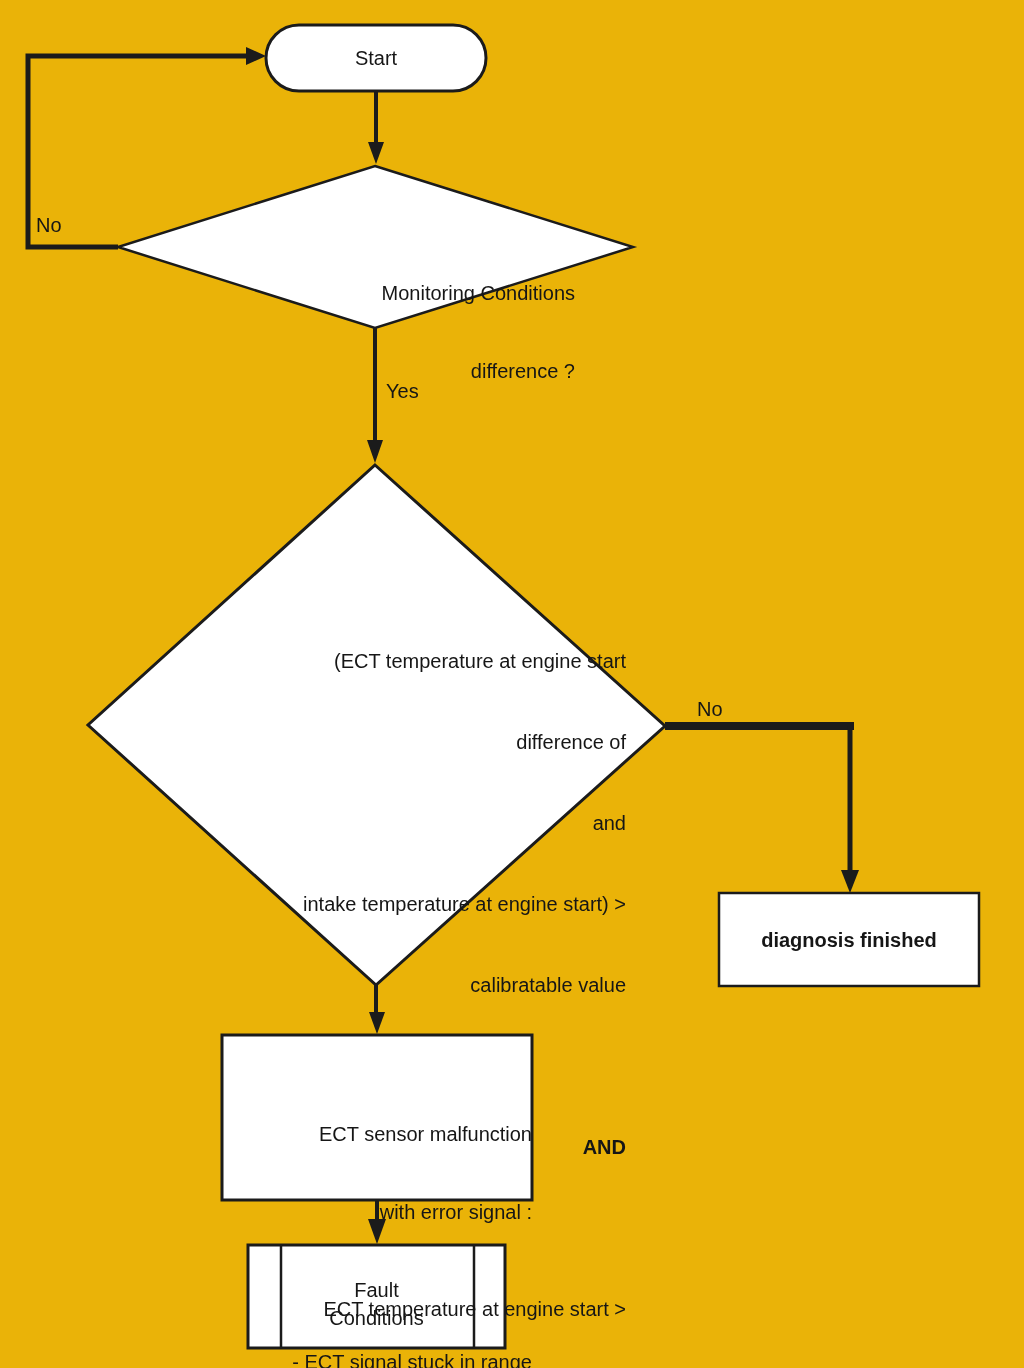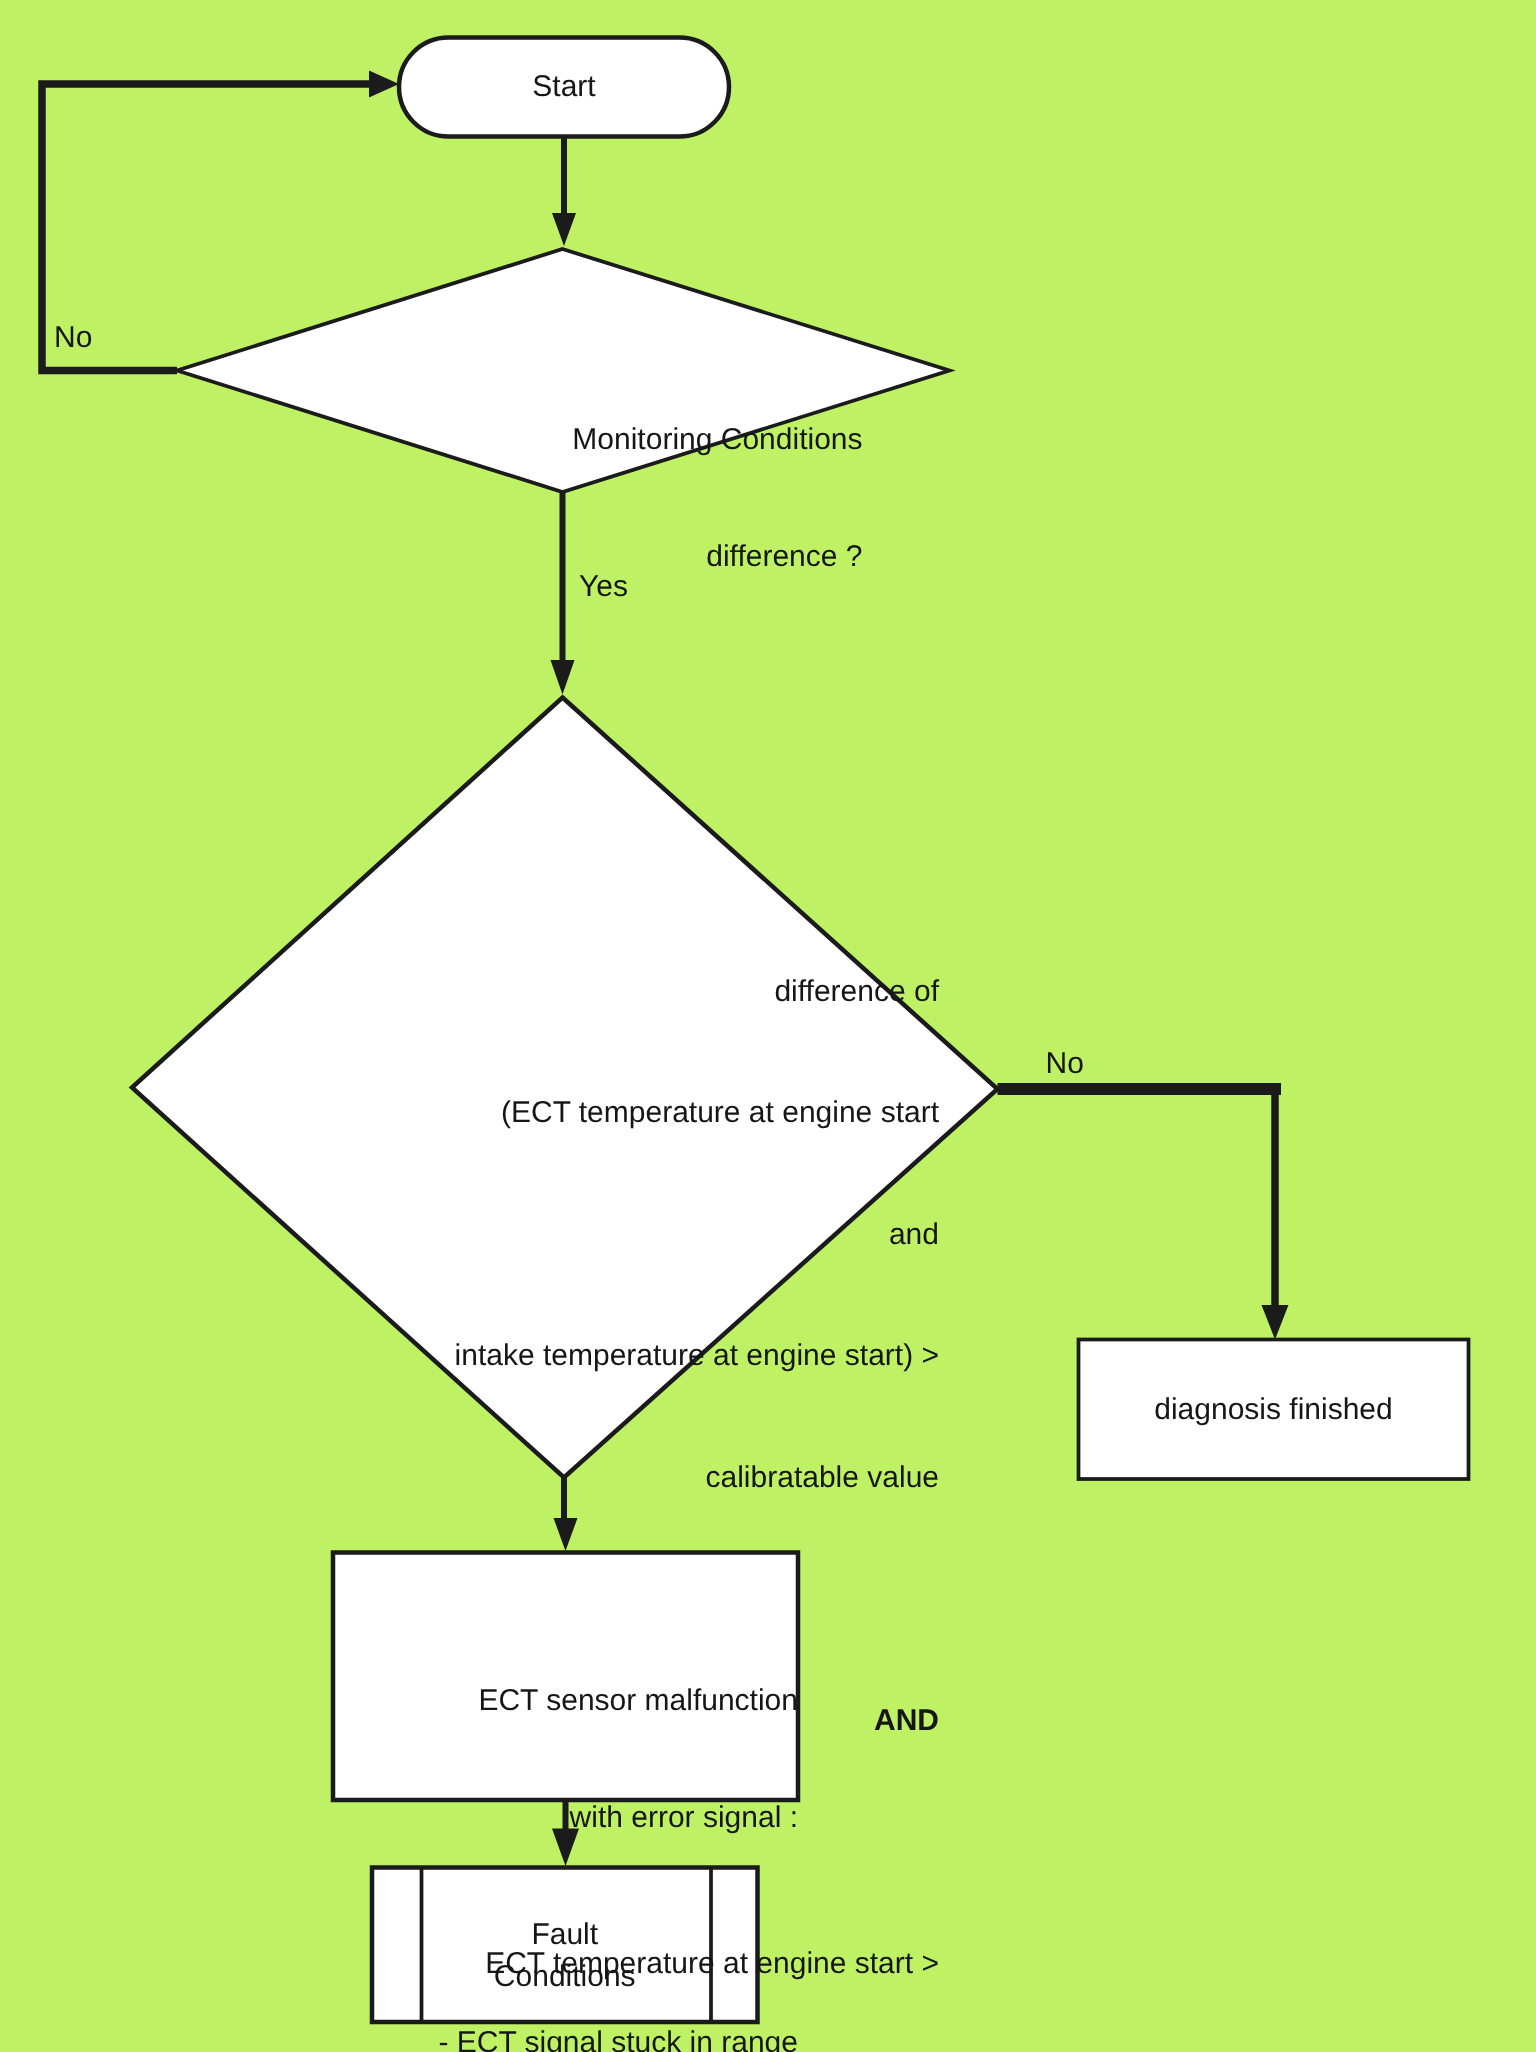--- a/index.html
+++ b/index.html
@@ -1,20 +1,20 @@
 <!DOCTYPE html>
 <html><head>
 <meta charset="utf-8">
 <style>
   * { margin:0; padding:0; box-sizing:border-box; }
   html,body { background:#ffffff; }
   .canvas {
     position:relative;
     width:1024px; height:1368px;
-    background:#bef264;
+    background:#eab308;
     font-family:"Liberation Sans", sans-serif;
     color:#161616;
     overflow:hidden;
   }
   .canvas svg { position:absolute; left:0; top:0; }
   .lbl {
     position:absolute;
     font-size:20px;
     line-height:26px;
     white-space:pre;
@@ -77,35 +77,35 @@
   <div class="lbl" style="left:36px; top:212px;">No</div>
 
   <div class="lbl center" style="left:175px; top:228px; width:400px;">
     <div>Monitoring Conditions</div>
     <div>difference ?</div>
   </div>
 
   <div class="lbl" style="left:386px; top:378px;">Yes</div>
 
   <div class="lbl center d2" style="left:126px; top:594px; width:500px;">
+    <div>(ECT temperature at engine start</div>
     <div>difference of</div>
-    <div>(ECT temperature at engine start</div>
     <div>and</div>
     <div>intake temperature at engine start) &gt;</div>
     <div>calibratable value</div>
     <div class="sp27"></div>
     <div class="bold">AND</div>
     <div class="sp27"></div>
     <div>ECT temperature at engine start &gt;</div>
     
   </div>
 
   <div class="lbl" style="left:697px; top:696px;">No</div>
 
-  <div class="lbl flexc" style="left:719px; top:893px; width:260px; height:93px;">diagnosis finished</div>
+  <div class="lbl flexc" style="left:719px; top:893px; width:260px; height:93px;font-weight:bold;">diagnosis finished</div>
 
   <div class="lbl center" style="left:222px; top:1069px; width:310px;">
     <div>ECT sensor malfunction</div>
     <div>with error signal :</div>
     <div class="sp20"></div>
     <div>- ECT signal stuck in range</div>
   </div>
 
   <div class="lbl flexc" style="left:248px; top:1245px; width:257px; height:117px; line-height:28px;">
     <div>Fault</div>

